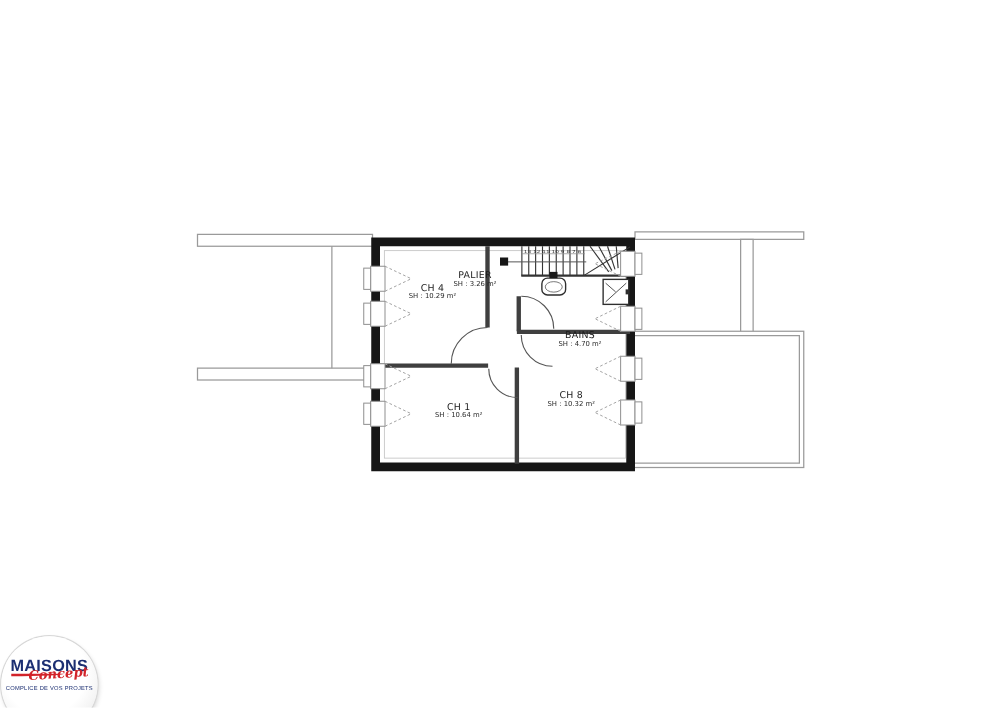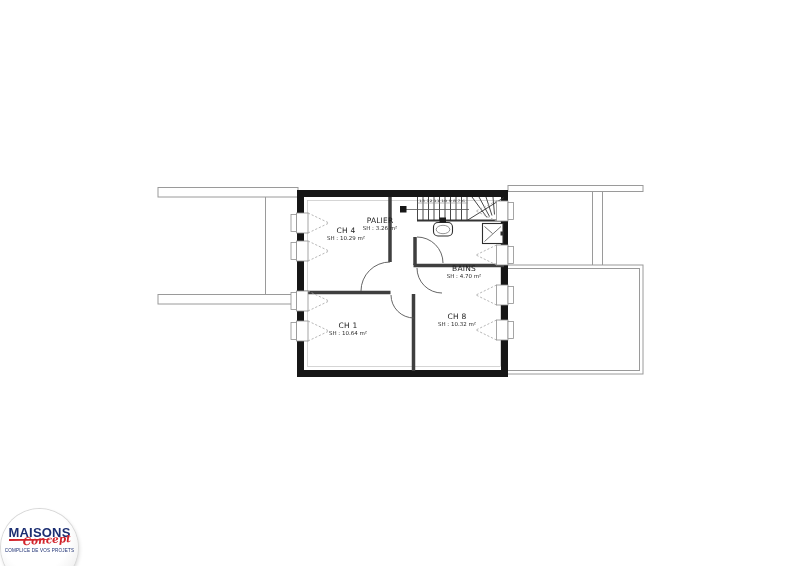--- a/index.html
+++ b/index.html
@@ -34,21 +34,21 @@
   .fixline{stroke:#555;stroke-width:0.8;fill:none;}
   .stepnums{font-size:3.2px;fill:#333;font-family:"DejaVu Sans",sans-serif;}
 
   
   .room-label{position:absolute;transform:translate(-50%,-50%);text-align:center;color:var(--ink);white-space:nowrap;}
   .room-name{font-size:7.5px;line-height:8px;letter-spacing:.2px;}
   .room-area{font-size:5.5px;line-height:6.5px;color:#2a2a2a;}
   .pos-ch3{left:346px;top:234px;}
   .pos-palier{left:380px;top:224px;}
   .pos-bains{left:464px;top:240px;margin-top:32px;}
-  .pos-ch1{left:348px;top:329px;}
+  .pos-ch1{left:367px;top:329px;}
   .pos-ch2{left:457px;top:320px;}
 
   
   .logo{position:absolute;left:1px;top:509px;width:77px;height:77px;border-radius:50%;
     background:radial-gradient(circle at 45% 38%, #ffffff 52%, #f3f3f3 72%, #dcdcdc 100%);
     box-shadow:0 0 0 1px #d8d8d8, 1px 2px 4px rgba(0,0,0,.18);}
   .logo-brand{margin-top:17px;text-align:center;font-weight:bold;font-size:13px;line-height:13px;
     letter-spacing:.2px;color:var(--logo_navy);font-family:"Liberation Sans",sans-serif;}
   .logo-swoosh{width:42px;height:2px;margin:0 0 0 8px;background:var(--logo_red);
     border-radius:0 0 100% 0;}

